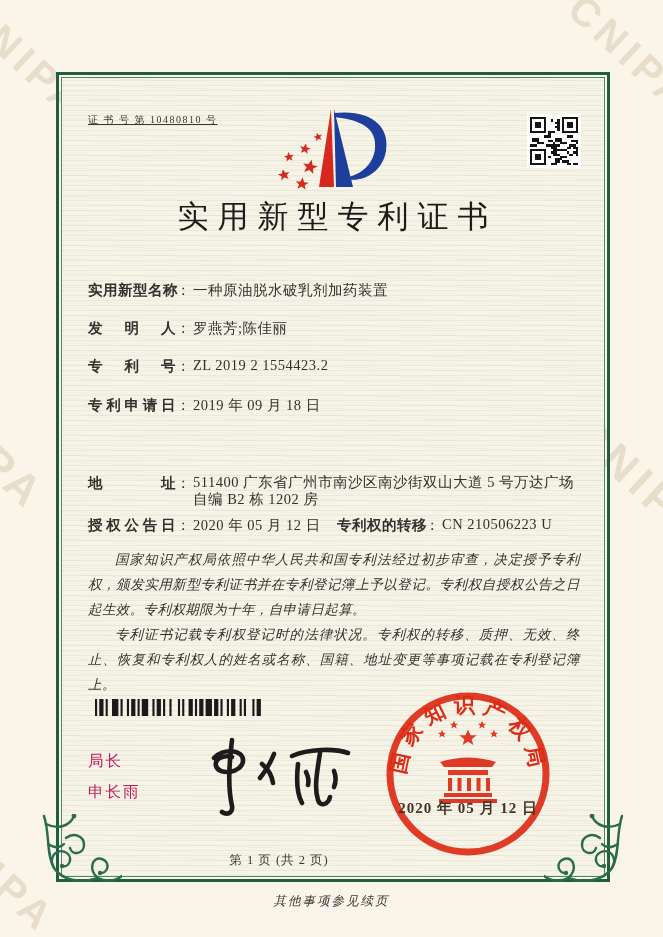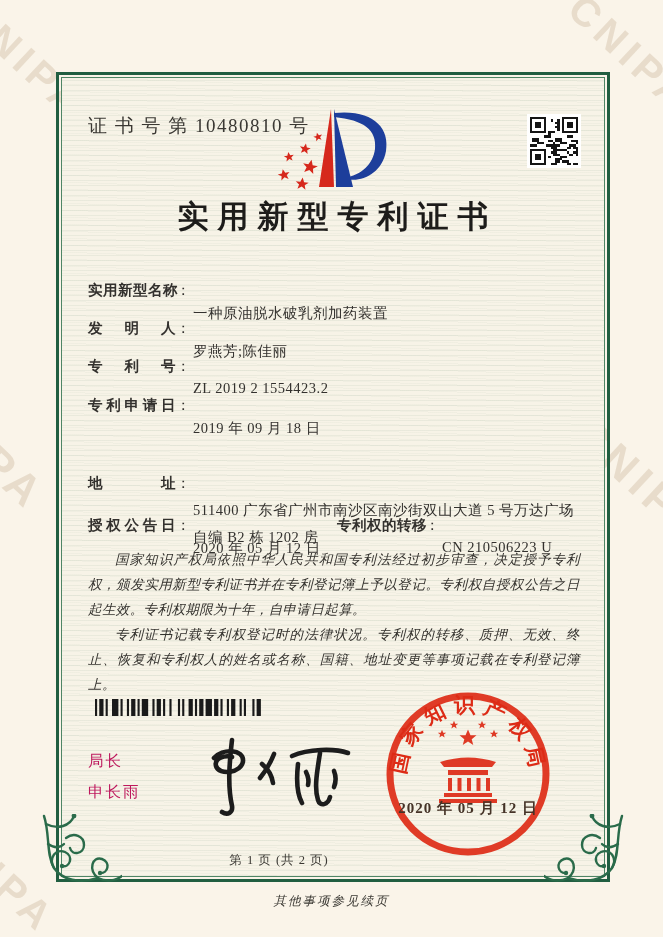--- a/index.html
+++ b/index.html
@@ -27,43 +27,43 @@
     position:absolute;left:2px;top:2px;right:2px;bottom:2px;
     border:1px solid #4e8565;
     background:
       repeating-linear-gradient(0deg, rgba(116,152,124,0.10) 0 1px, rgba(0,0,0,0) 1px 5px),
       repeating-linear-gradient(2deg, rgba(116,152,124,0.05) 0 1px, rgba(0,0,0,0) 1px 7px),
       #f7f3e7;
   }
   .flourish{position:absolute;z-index:5;}
   .cert-no{
     position:absolute;left:88px;top:113px;
-    font-size:19px;letter-spacing:1.5px;color:#3a3833;
+    font-size:10px;letter-spacing:1.5px;color:#3a3833;text-decoration:underline;
   }
   .logo{position:absolute;left:272px;top:99px;}
   .qr-wrap{
     position:absolute;left:527px;top:114px;width:54px;height:54px;
     background:#ffffff;display:flex;align-items:center;justify-content:center;
   }
   .title{
     position:absolute;left:56px;top:196px;width:554px;
-    text-align:center;font-size:31px;font-weight:bold;
+    text-align:center;font-size:31px;font-weight:normal;
     letter-spacing:9px;color:#1d1c1a;text-indent:9px;
   }
   .frow{position:absolute;left:88px;width:500px;font-size:14.5px;color:#33312e;letter-spacing:0.5px;white-space:nowrap;}
   .flabel{
     display:inline-block;width:88px;
     text-align:justify;text-align-last:justify;
     vertical-align:top;
     font-weight:bold;
   }
   .fcolon{display:inline-block;vertical-align:top;}
-  .fvalue{display:inline-block;vertical-align:top;margin-left:2px;margin-top:23px;}
+  .fvalue{display:inline-block;vertical-align:top;margin-left:2px;}
   .frow.addr{white-space:normal;}
-  .frow.addr .fvalue{width:392px;line-height:27px;}
+  .frow.addr .fvalue{width:392px;line-height:17px;}
   .grant2{position:absolute;left:249px;top:0;white-space:nowrap;}
   .bodytext{
     position:absolute;left:88px;top:547px;width:492px;
     font-size:13.5px;line-height:25px;text-align:justify;
     font-style:italic;color:#34322e;letter-spacing:0.4px;
   }
   .bodytext p{margin:0;text-indent:2em;font-family:Liberation Serif, serif;}
   .barcode{position:absolute;left:95px;top:699px;}
   .signoff{position:absolute;left:88px;top:751px;font-size:15.5px;color:#be185d;letter-spacing:2px;}
   .signoff div{margin-bottom:10px;}

